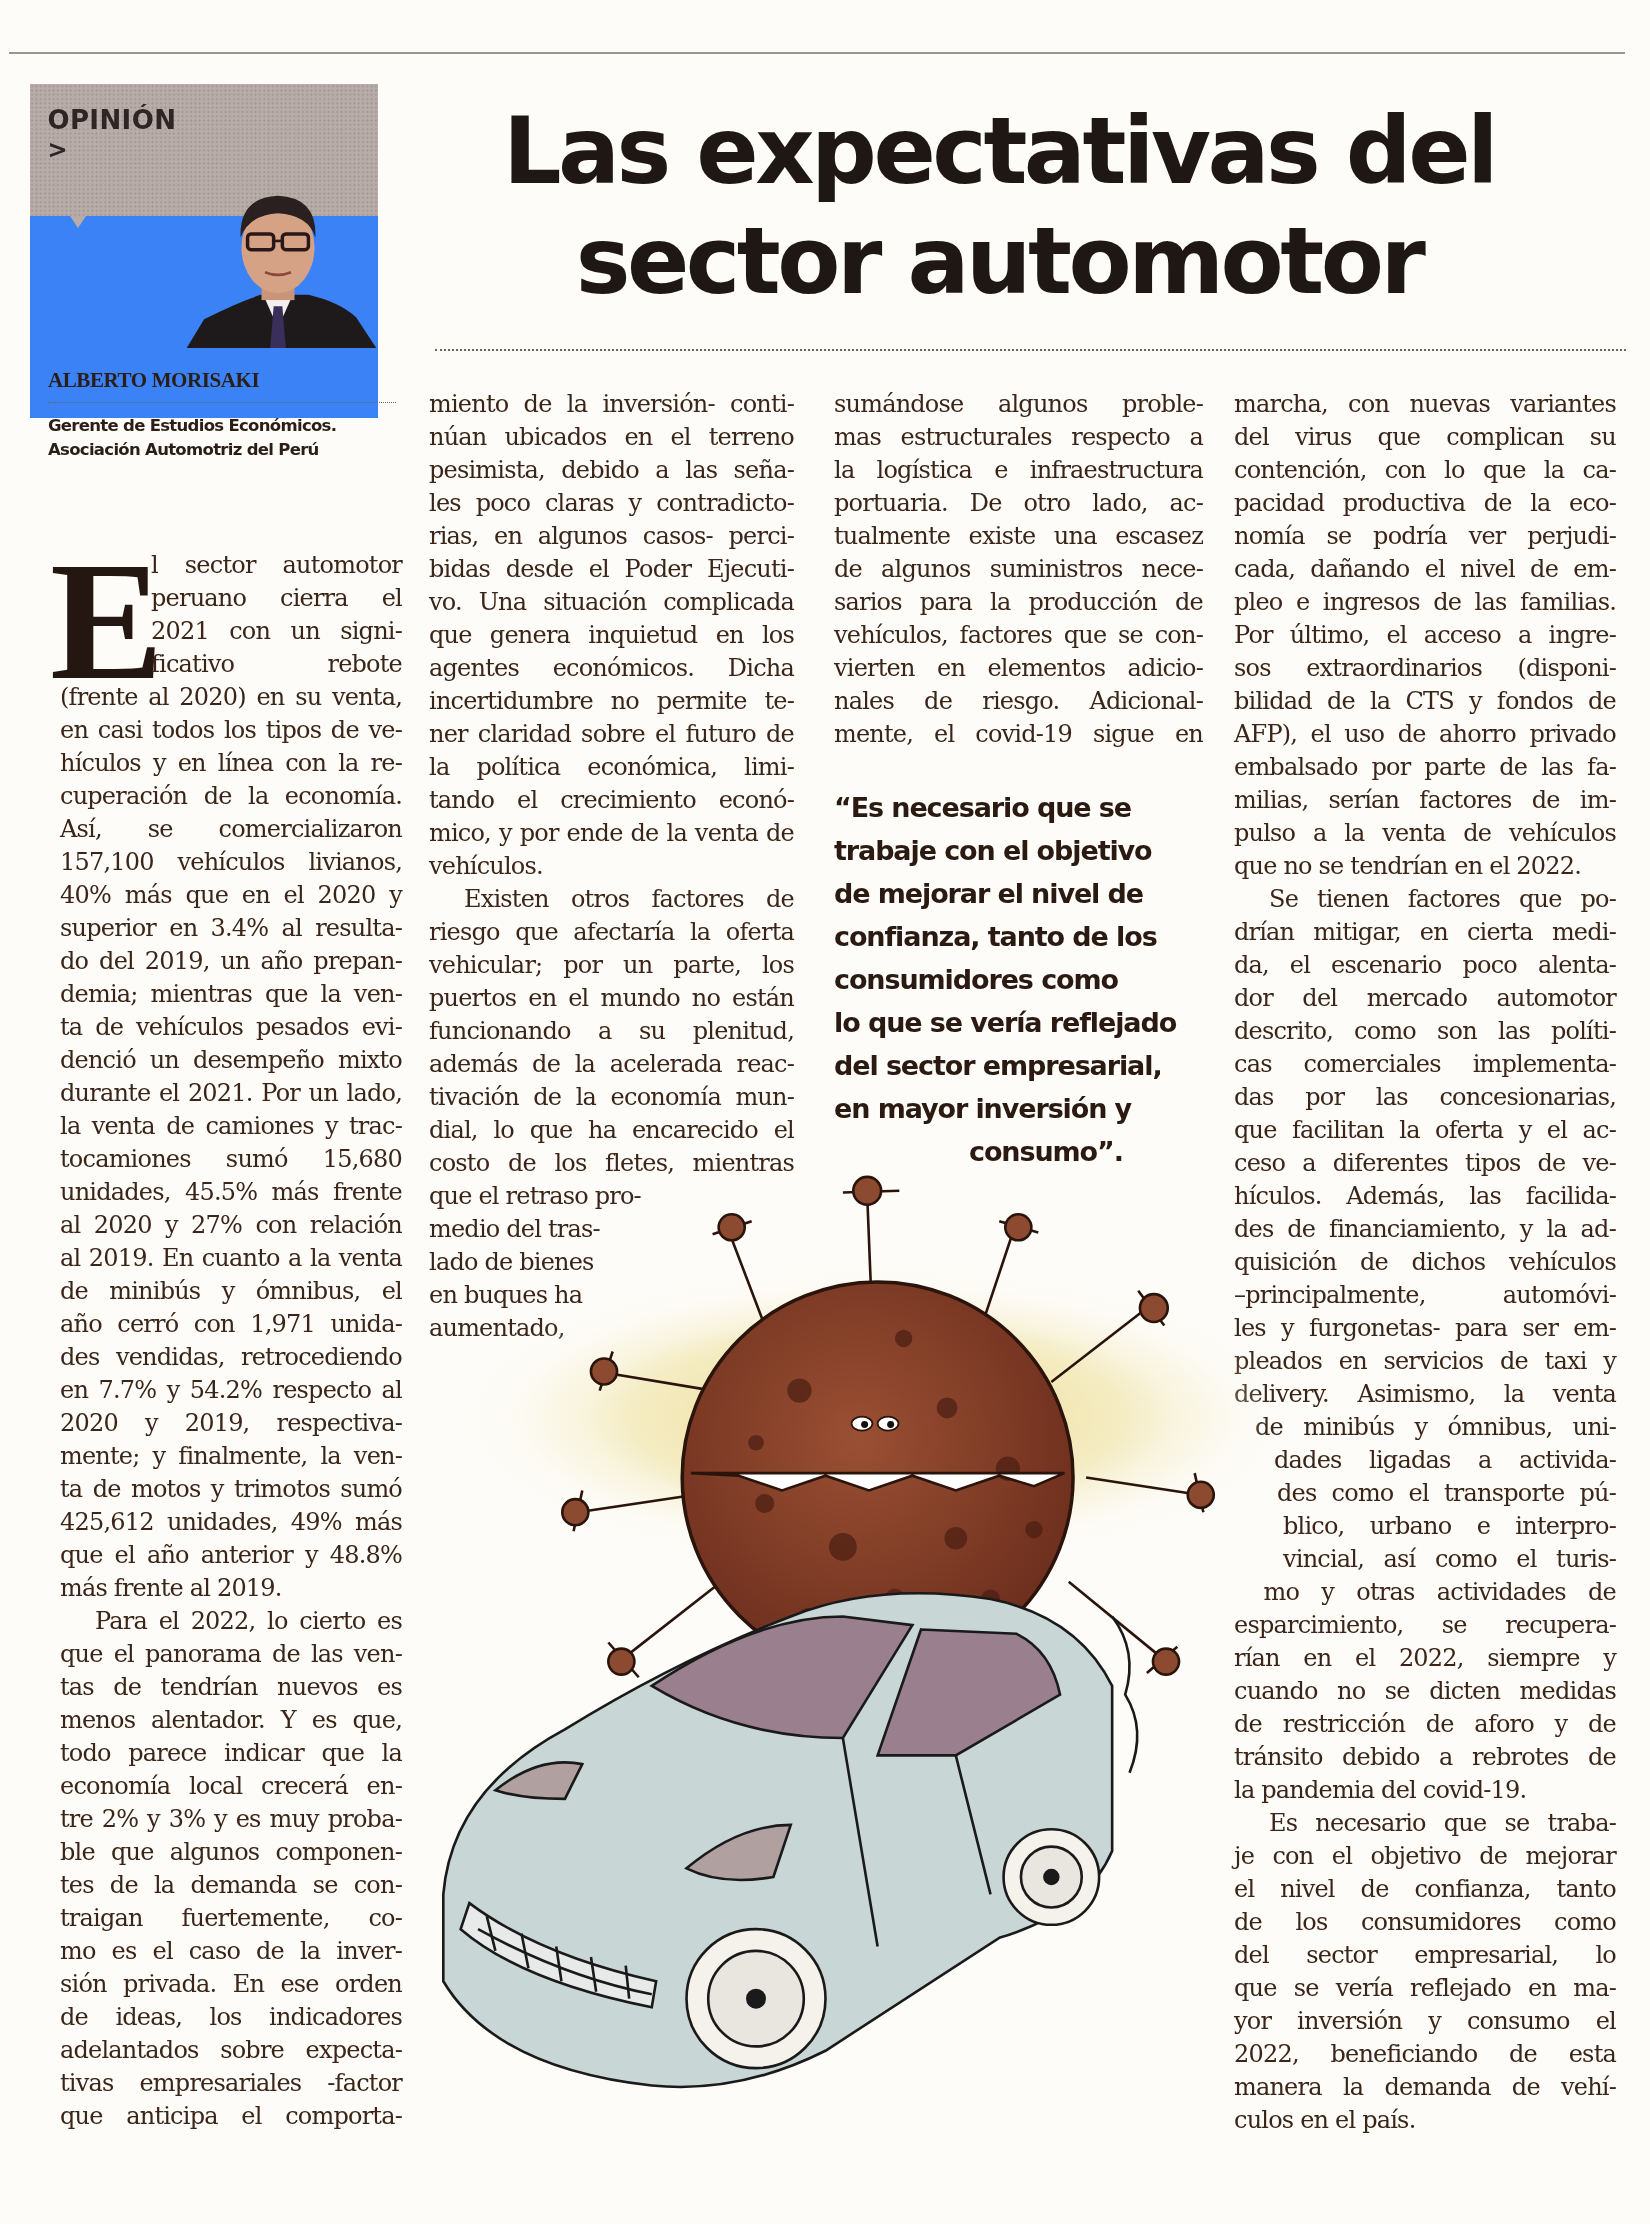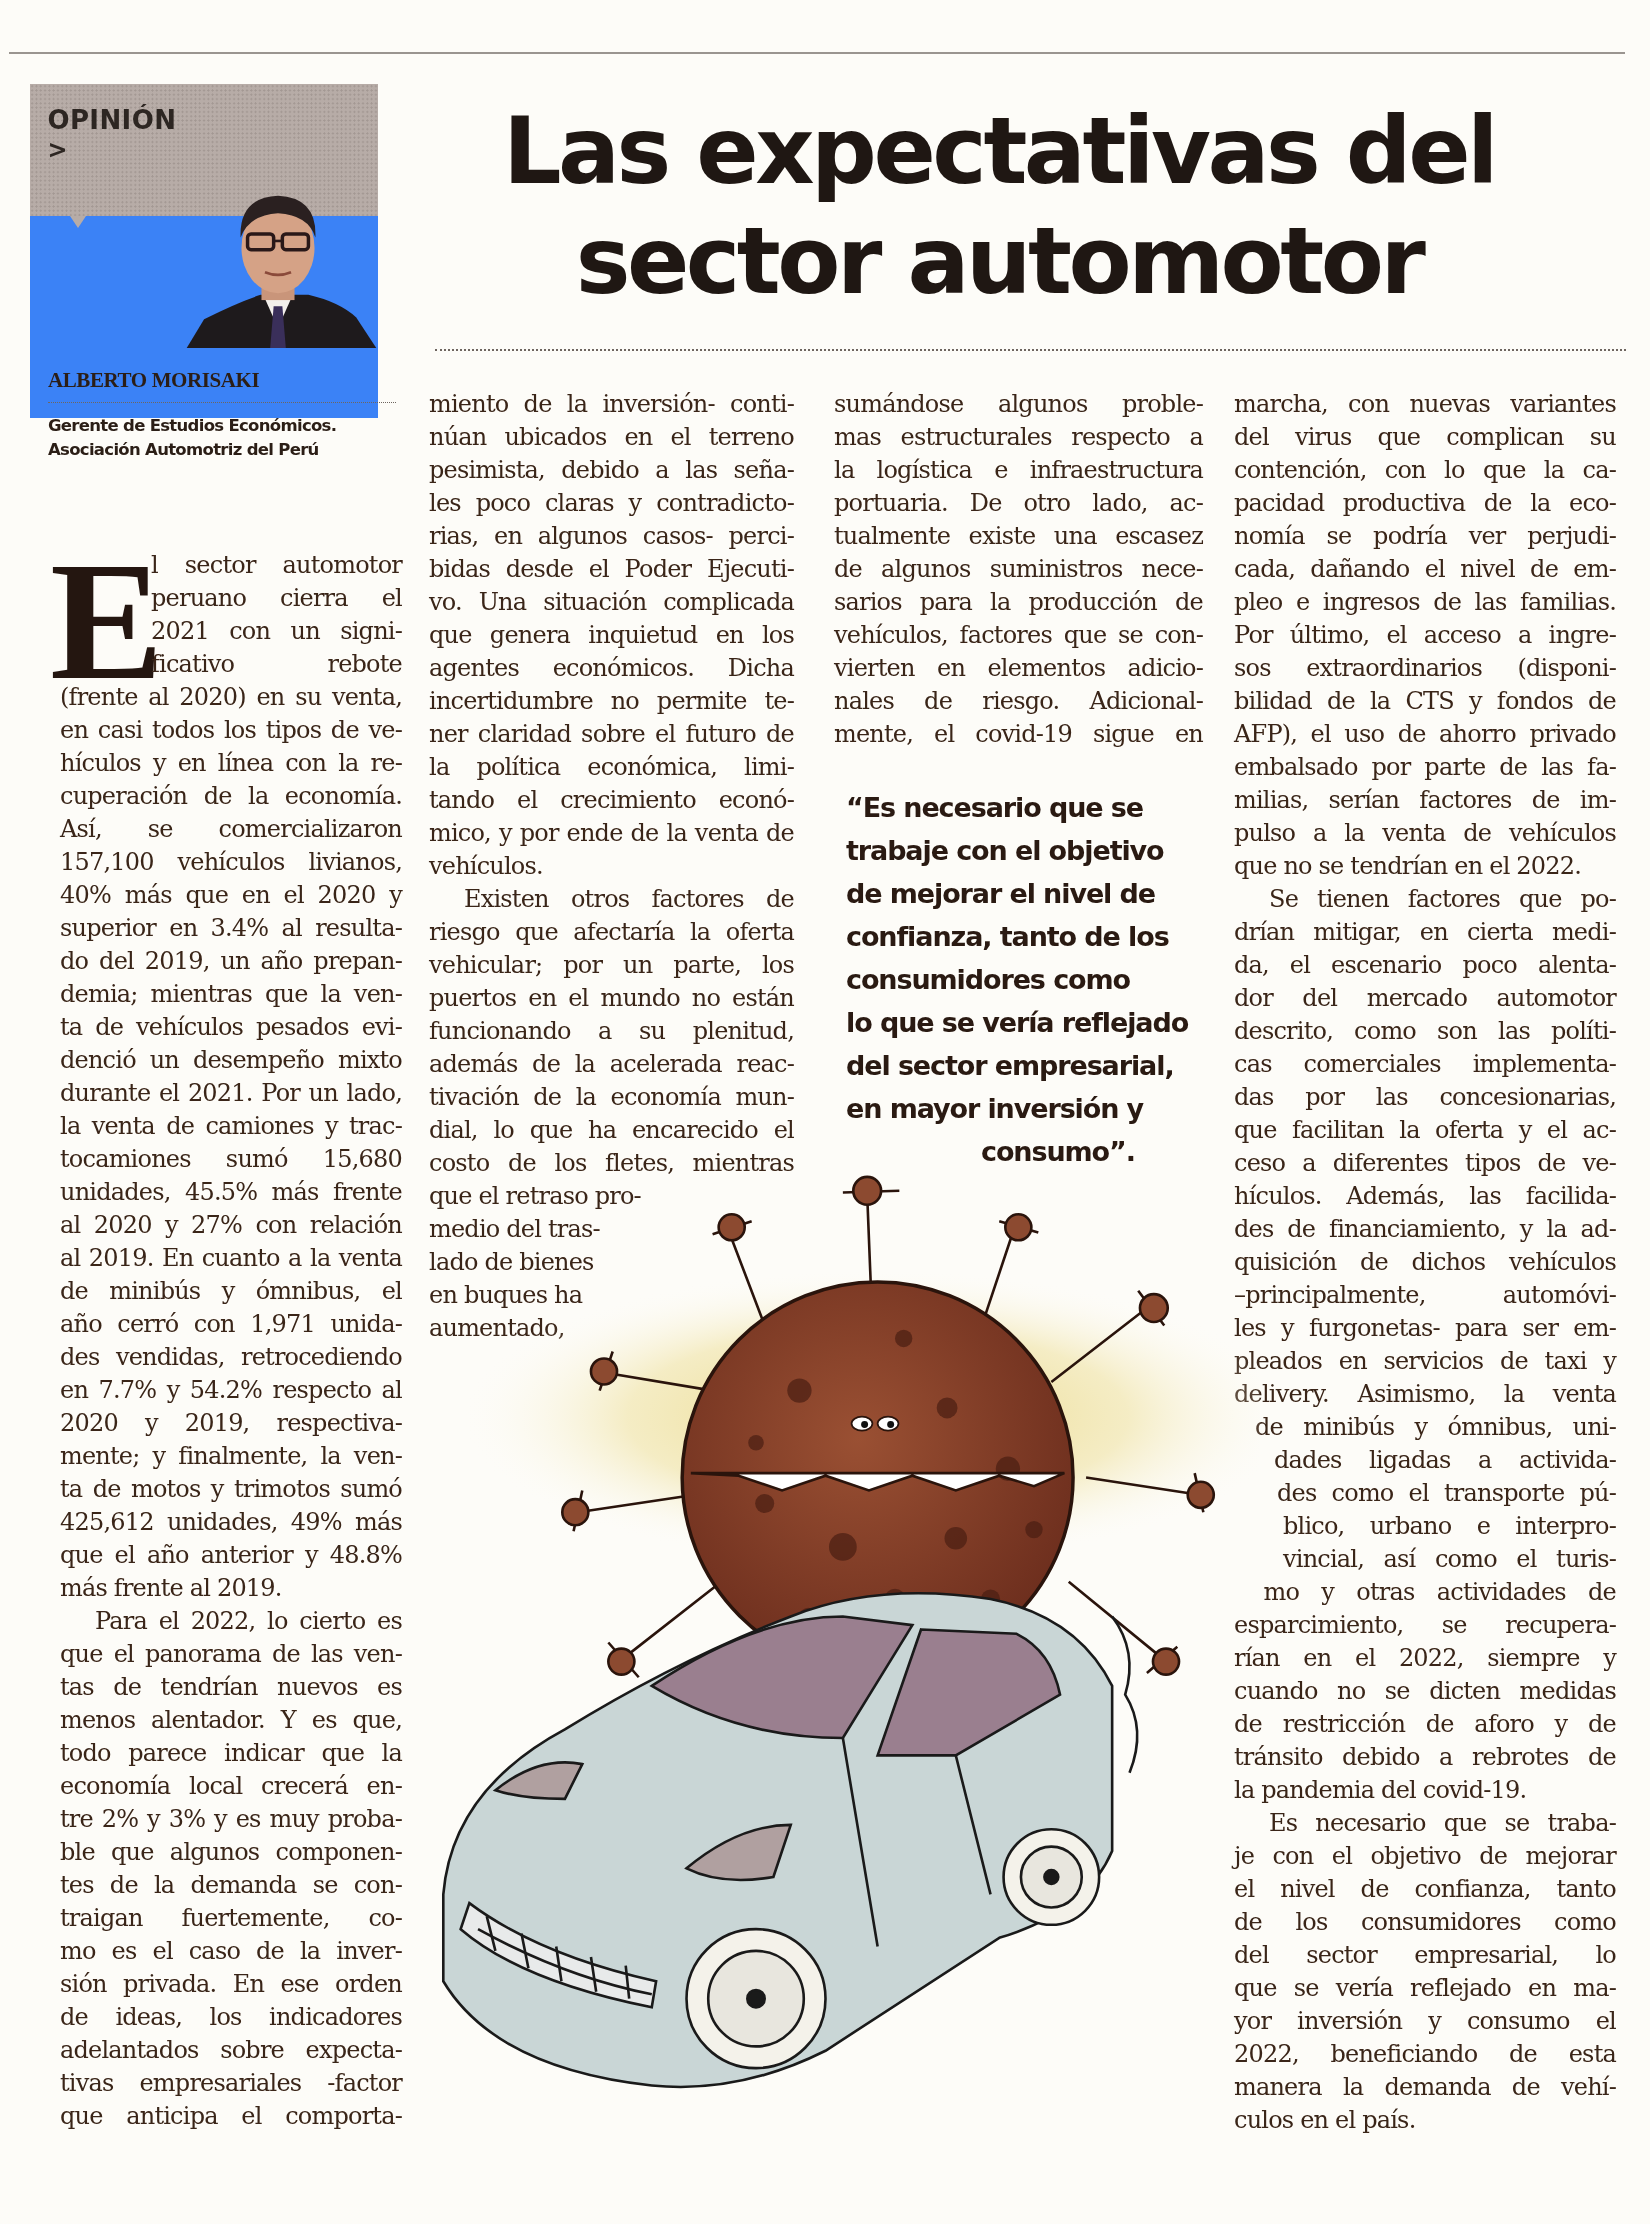--- a/index.html
+++ b/index.html
@@ -30,21 +30,21 @@
   .author-role div { white-space: nowrap; }
 
   .col { position: absolute; font-size: 24px; line-height: 33px; letter-spacing: -0.8px; color: #3a2518; }
   .col .ln { white-space: nowrap; text-align: justify; text-align-last: justify; }
   .col .ln.end { text-align-last: left; }
   .col .ln.indent { padding-left: 35px; }
   .dropcap { position: absolute; left: 50px; top: 556px; font-family: "Liberation Serif", serif; font-weight: bold;
     font-size: 170px; line-height: 130px; color: #241610; }
 
   .pullquote { position: absolute; left: 834px; top: 786px; width: 374px; font-family: "DejaVu Sans", sans-serif;
-    font-weight: bold; font-size: 27px; line-height: 43px; letter-spacing: -1.1px; color: #2a1a12; margin-left: 12px; }
+    font-weight: bold; font-size: 27px; line-height: 43px; letter-spacing: -1.1px; color: #2a1a12; }
   .pullquote div { white-space: nowrap; }
 
   .illustration { position: absolute; left: 391px; top: 1130px; width: 869px; height: 1025px; }
 </style>
 </head>
 <body>
 
 <div class="top-rule"></div>
 
 <div class="author-card">

